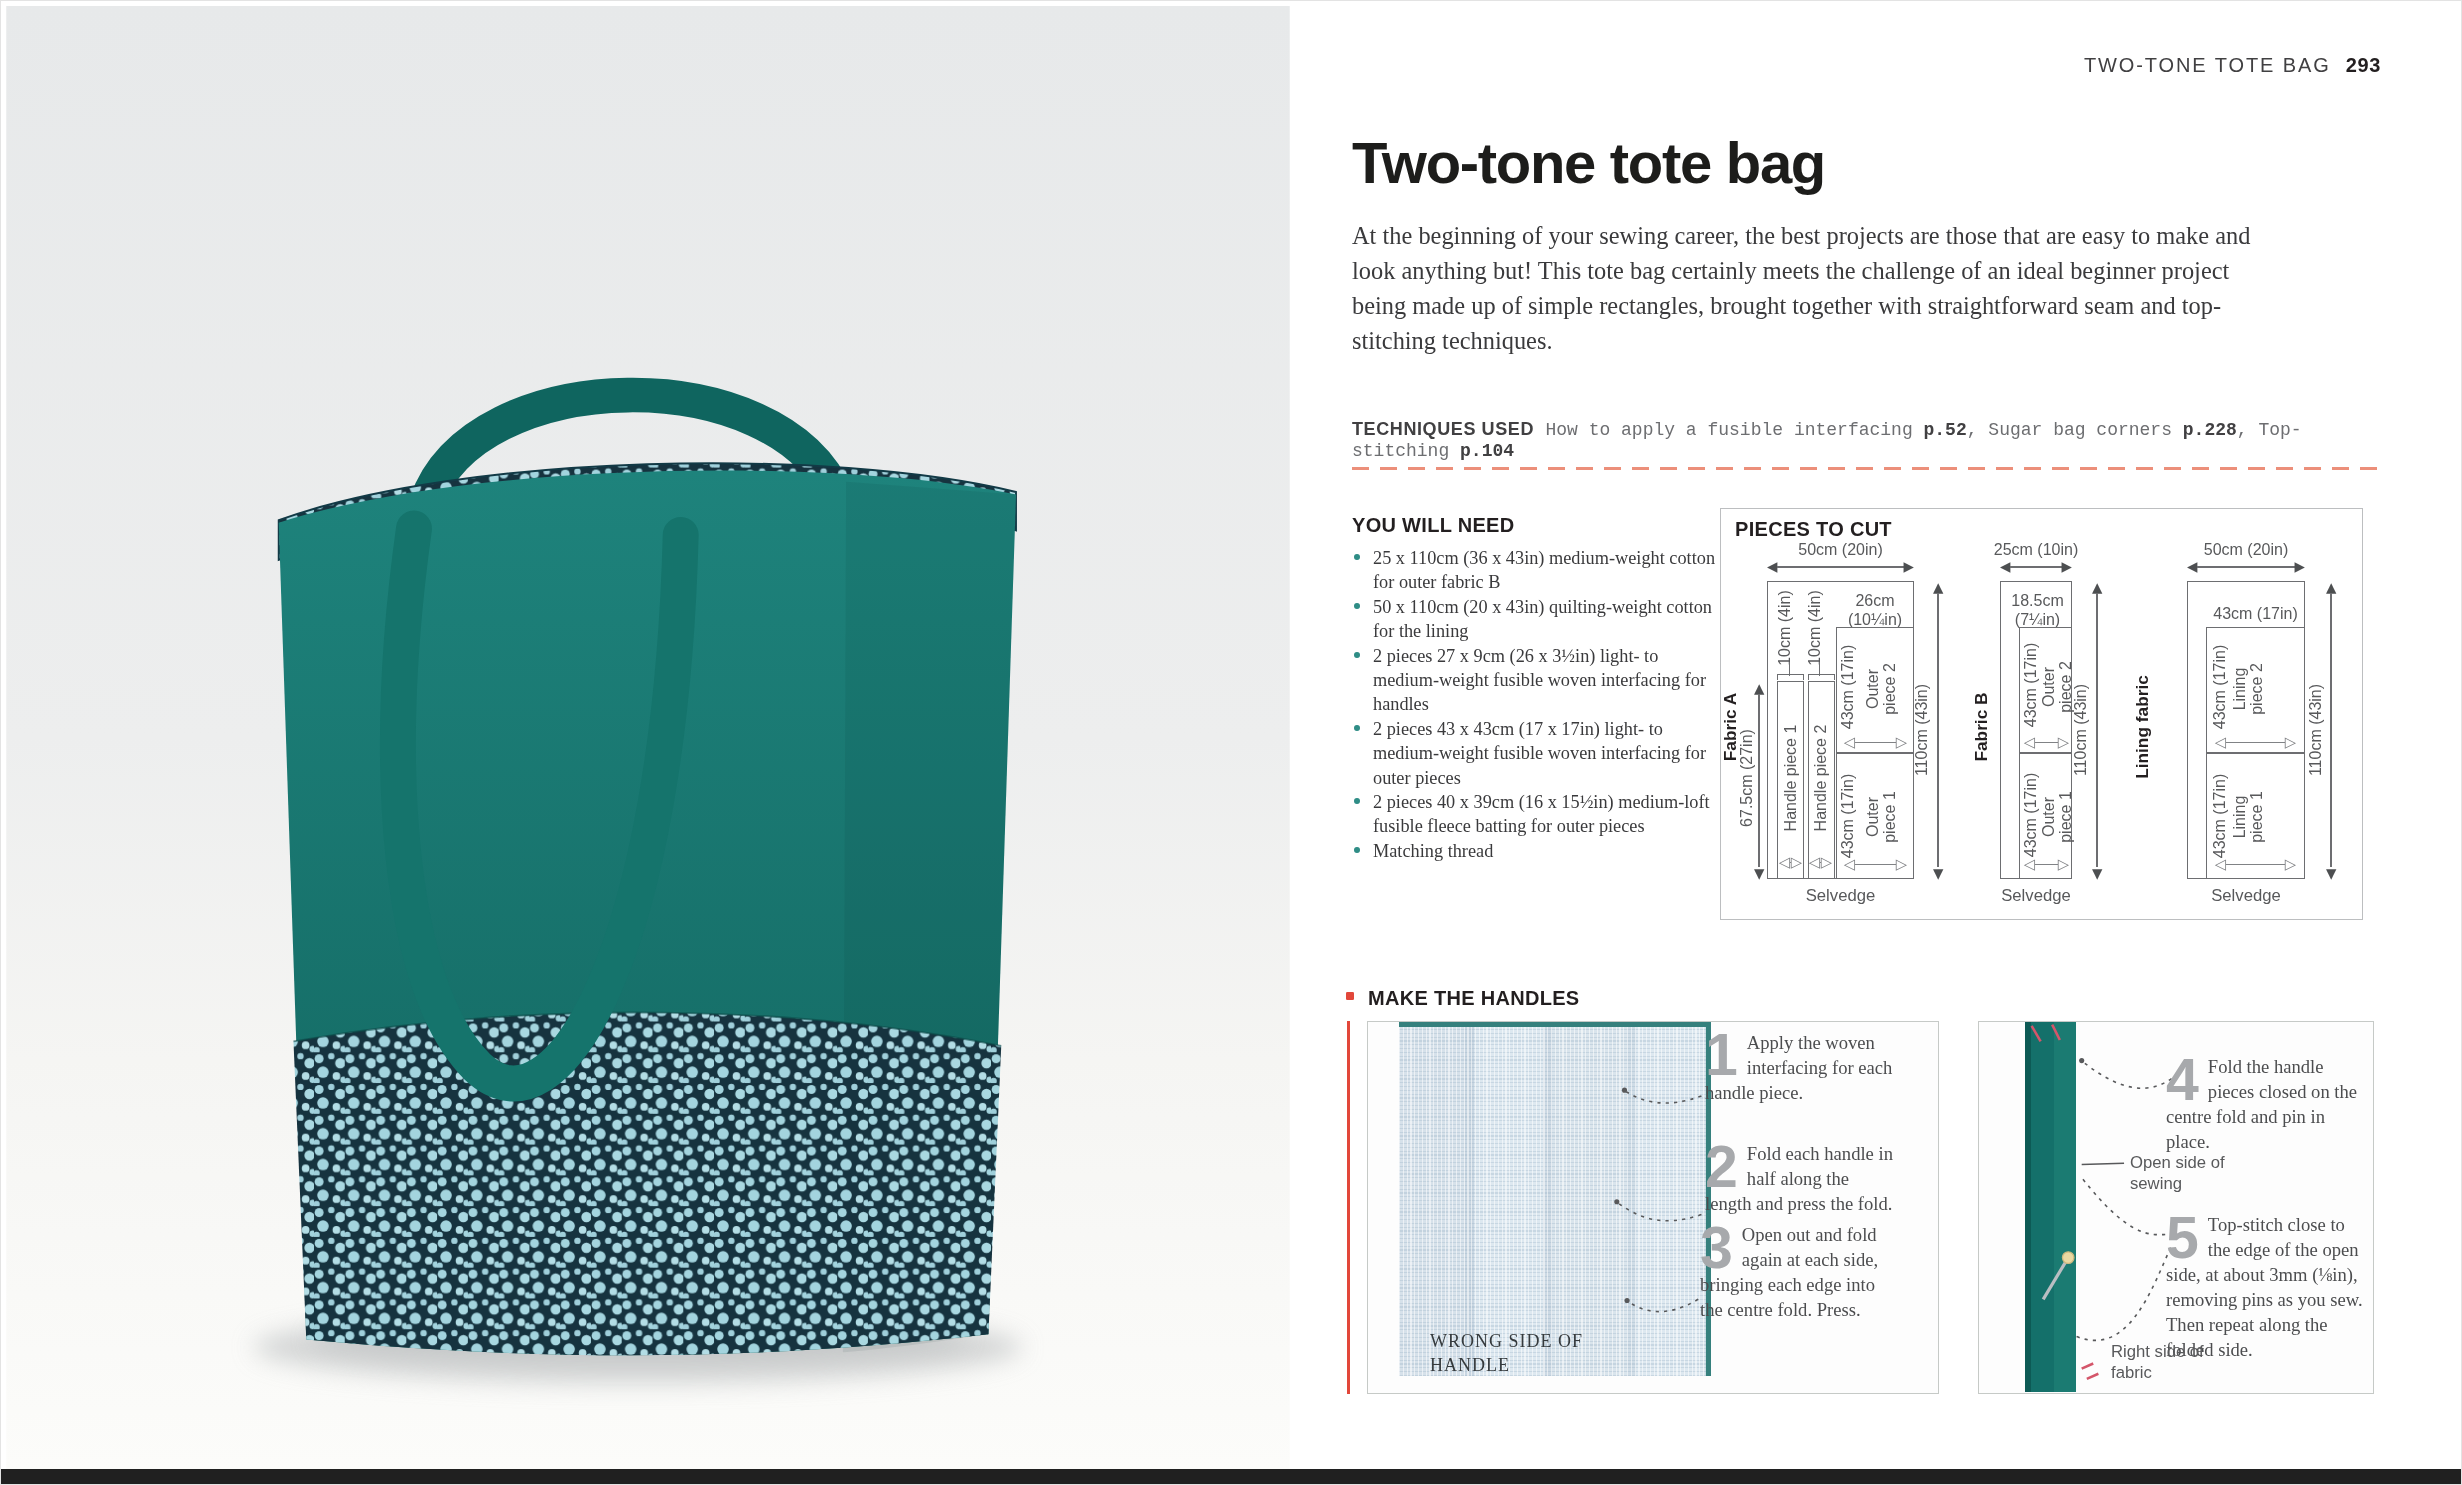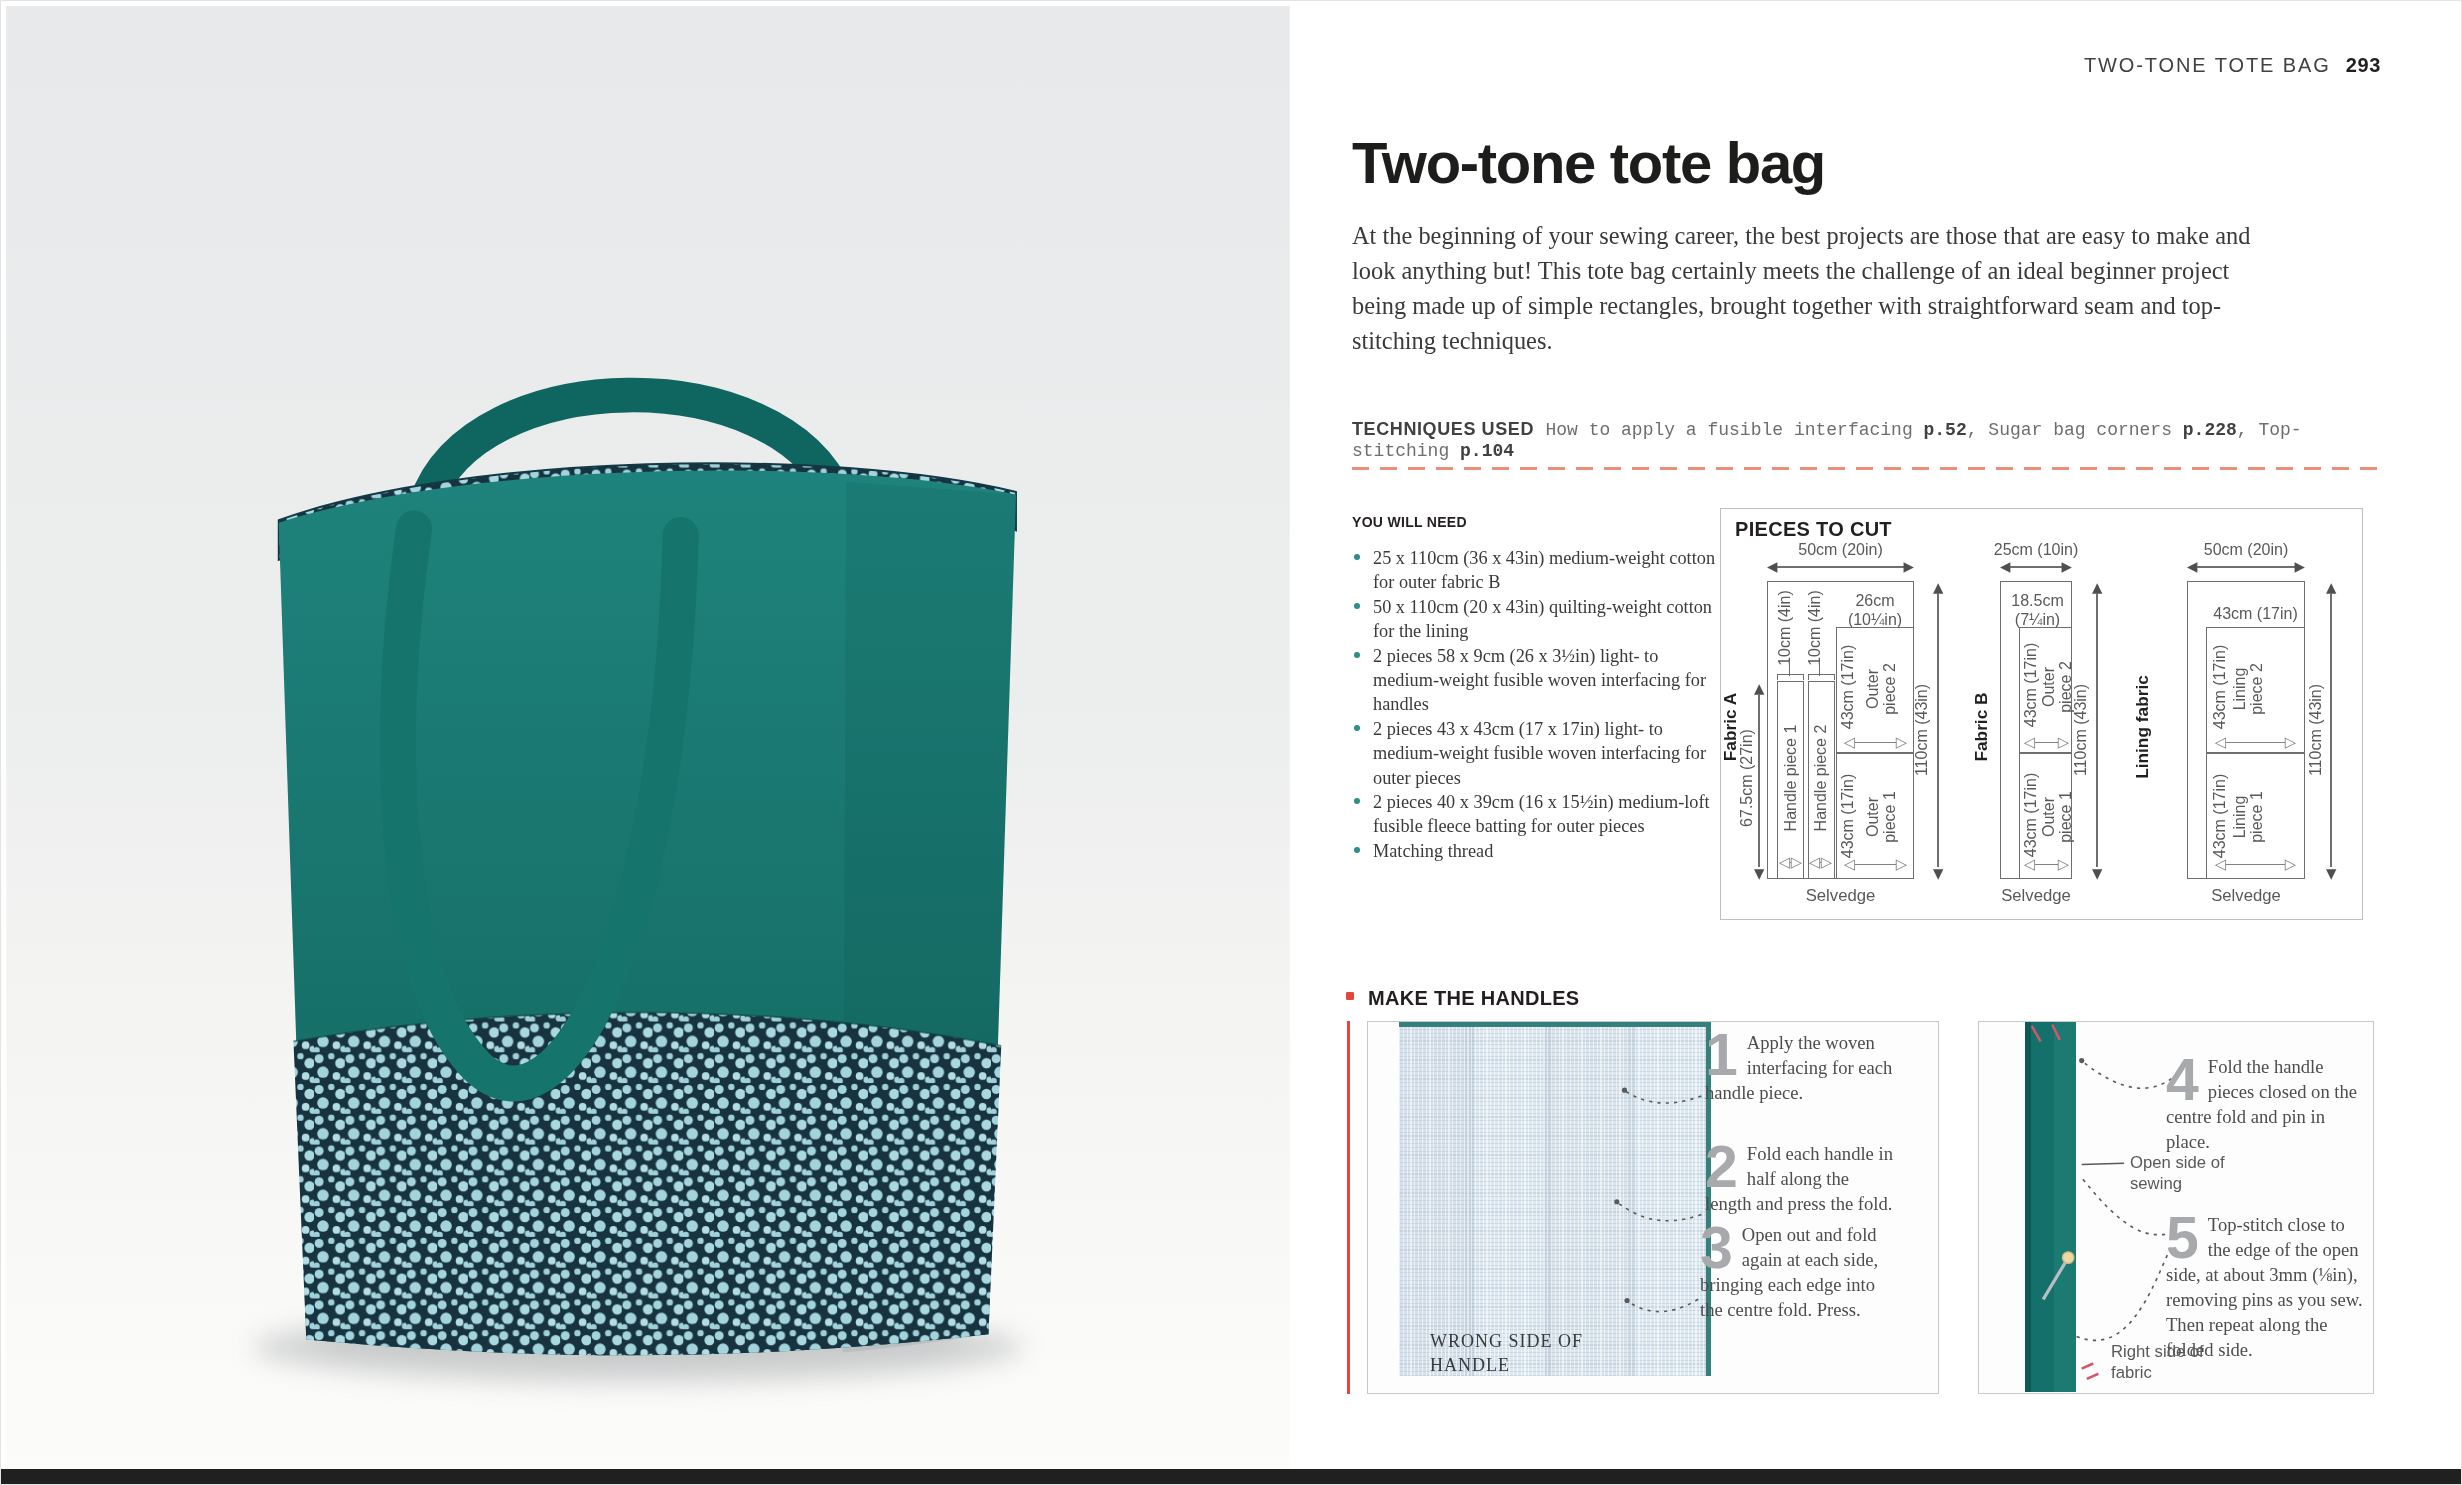--- a/index.html
+++ b/index.html
@@ -17,21 +17,21 @@
 
   .techline{left:1351px;top:418px;width:1000px;font-size:18px;color:#6d6e71;}
   .techline .lbl{font-weight:bold;color:#414042;letter-spacing:0.6px;margin-right:6.4px;}
   .tech-item{color:#6d6e71;font-family:Liberation Mono, monospace;}
   .tech-item b{color:#414042;}
   .tech-item:not(:last-child)::after{content:", ";}
 
   .dashrule{left:1351px;top:466px;width:1032px;height:3.2px;
     background:repeating-linear-gradient(90deg,#ec8f7a 0 16.7px,transparent 16.7px 28px);}
 
-  .ywn-head{left:1351px;top:513px;font-size:14px;font-weight:bold;letter-spacing:0.3px;}
+  .ywn-head{left:1351px;top:513px;font-size:20px;font-weight:bold;letter-spacing:0.3px;}
   .ywn-list{left:1372px;top:545px;width:349px;}
   .ywn-item{position:relative;font-family:"Liberation Serif","DejaVu Serif",serif;
     font-size:18.3px;line-height:24.4px;color:#3a3a3c;margin:0;}
   .ywn-item::before{content:'';position:absolute;left:-19px;top:8.3px;width:5.8px;height:5.8px;
     border-radius:50%;background:#2f8d86;}
 
   
   .cutbox{left:1719px;top:507px;width:641px;height:410px;border:1.3px solid #bcbec0;background:#fff;}
   .cutbox-title{left:14px;top:9px;font-size:20px;font-weight:bold;letter-spacing:0.3px;}
   .dg-lbl{position:absolute;font-size:16px;color:#58595b;text-align:center;line-height:19px;}
@@ -141,21 +141,21 @@
     <span class="tech-item"><span>Sugar bag corners</span> <b>p.228</b></span>
     <span class="tech-item"><span>Top-stitching</span> <b>p.104</b></span>
   </div>
 
   <div class="abs dashrule"></div>
 
   <div class="abs ywn-head">YOU WILL NEED</div>
   <div class="abs ywn-list">
     <p class="ywn-item">25 x 110cm (36 x 43in) medium-weight cotton for outer fabric B</p>
     <p class="ywn-item">50 x 110cm (20 x 43in) quilting-weight cotton for the lining</p>
-    <p class="ywn-item">2 pieces 58 x 9cm (26 x 3½in) light- to medium-weight fusible woven interfacing for handles</p>
+    <p class="ywn-item">2 pieces 27 x 9cm (26 x 3½in) light- to medium-weight fusible woven interfacing for handles</p>
     <p class="ywn-item">2 pieces 43 x 43cm (17 x 17in) light- to medium-weight fusible woven interfacing for outer pieces</p>
     <p class="ywn-item">2 pieces 40 x 39cm (16 x 15½in) medium-loft fusible fleece batting for outer pieces</p>
     <p class="ywn-item">Matching thread</p>
   </div>
 
   <div class="abs cutbox">
     <div class="abs cutbox-title">PIECES TO CUT</div>
 
     <div>
       <div class="dg-lbl" style="left:46px;top:31px;width:147px;white-space:nowrap;">50cm (20in)</div>

